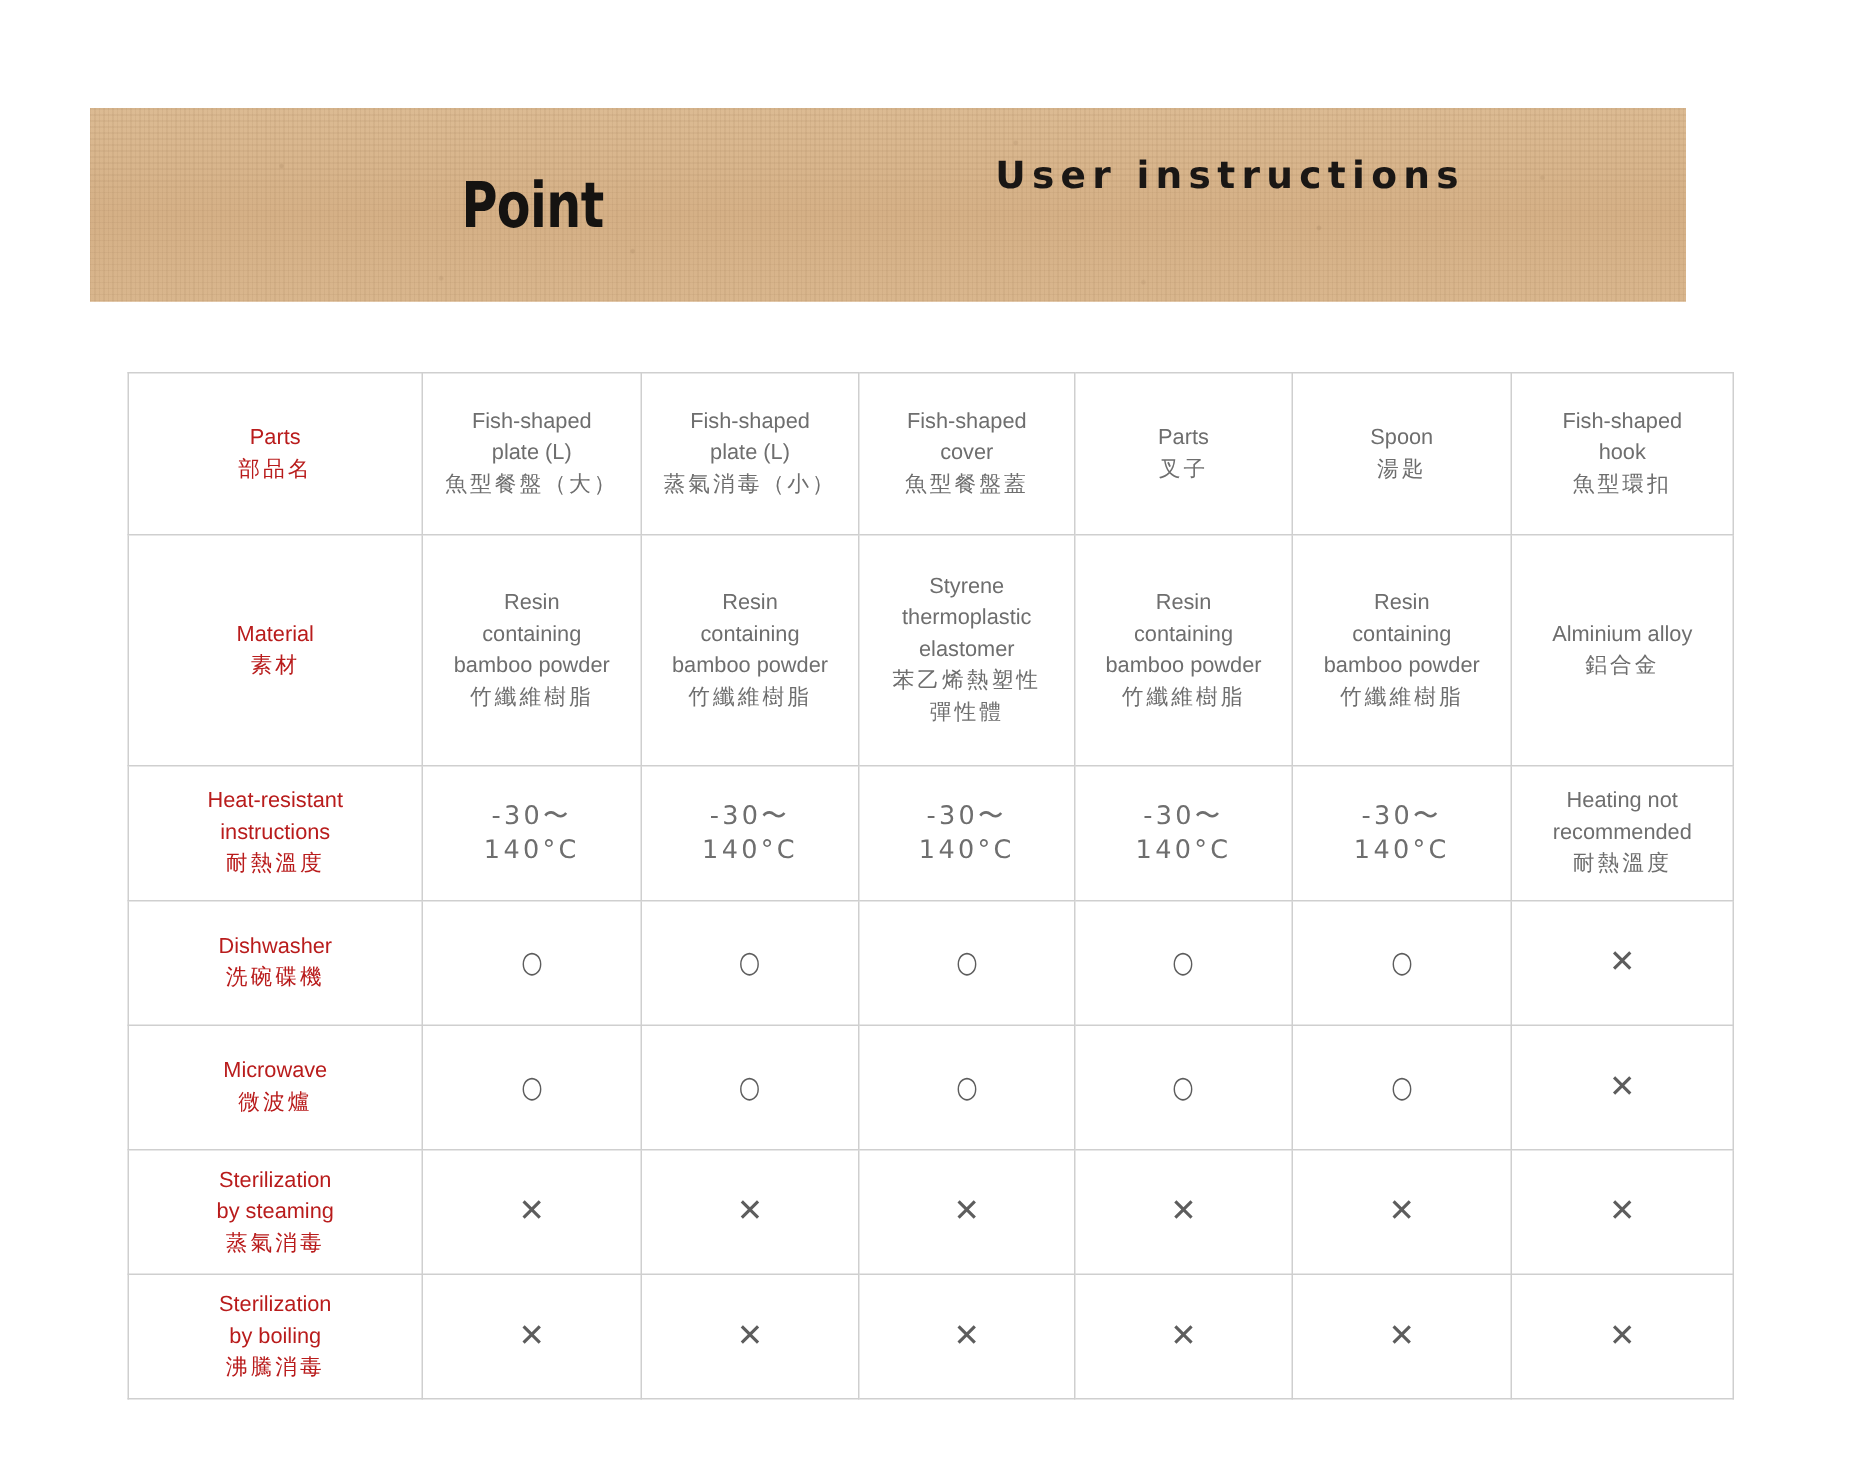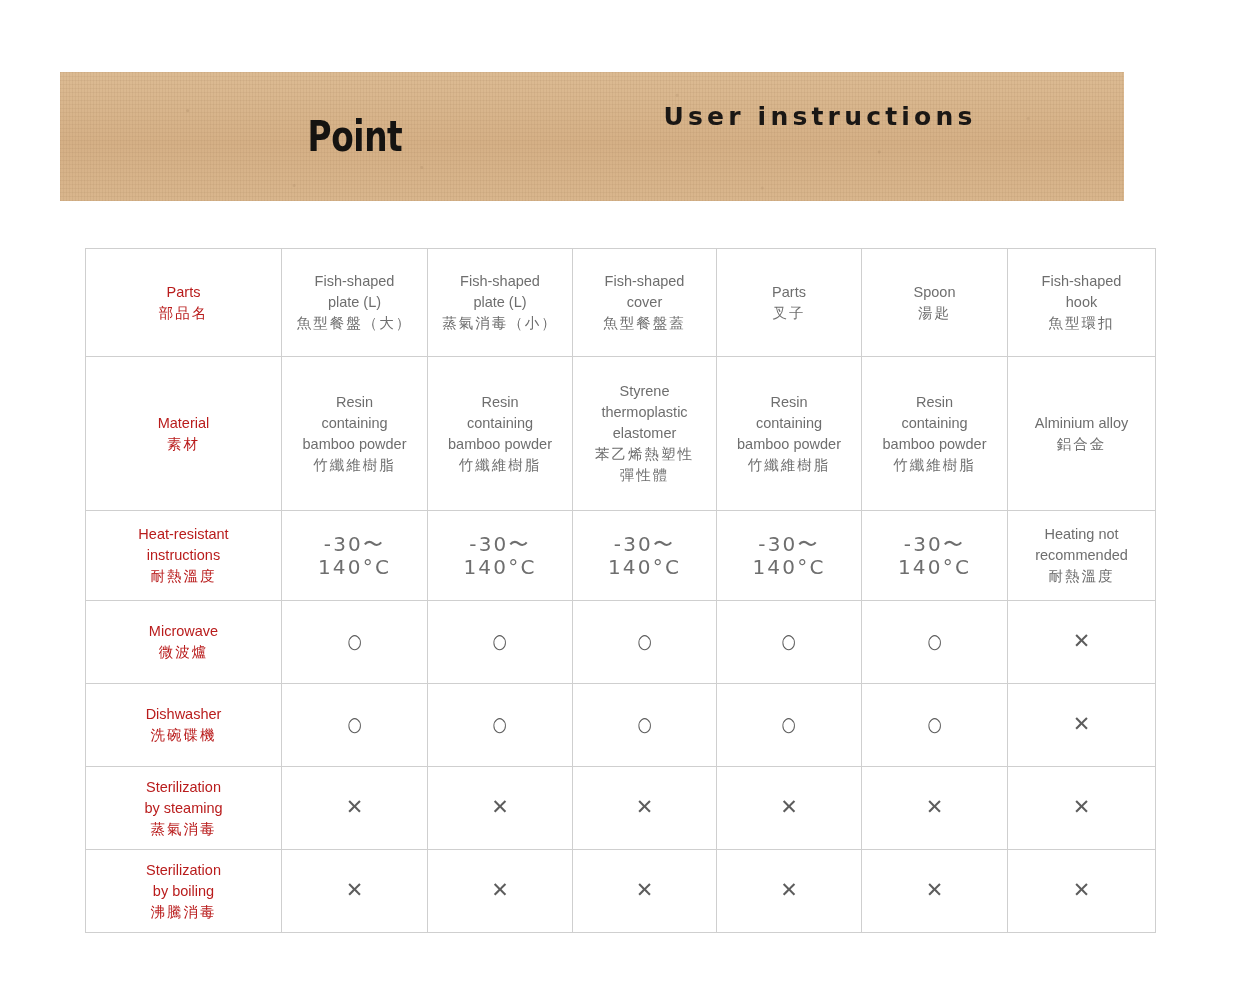--- a/index.html
+++ b/index.html
@@ -104,21 +104,21 @@
     color: #b91c1c;
   }
   .cjk {
     letter-spacing: 2px;
     font-family: "DejaVu Sans", sans-serif;
     font-size: 14.5px;
   }
   .temp {
     letter-spacing: 2.2px;
     font-family: "DejaVu Sans", sans-serif;
-    font-size: 20px;
+    font-size: 17px;
     line-height: 23px;
   }
   .mark {
     font-size: 20px;
     line-height: 22px;
     color: #5d5d5d;
     font-family: "DejaVu Sans", sans-serif;
     display: inline-block;
     transform: scaleX(0.82);
   }
@@ -267,35 +267,35 @@
       </td>
       <td>
         <div>Heating not</div>
         <div>recommended</div>
         <div class="cjk">耐熱溫度</div>
       </td>
     </tr>
 
     <tr class="r-mark">
       <td class="rowlabel">
+        <div>Dishwasher</div>
+        <div class="cjk">洗碗碟機</div>
+      </td>
+      <td><span class="mark">○</span></td>
+      <td><span class="mark">○</span></td>
+      <td><span class="mark">○</span></td>
+      <td><span class="mark">○</span></td>
+      <td><span class="mark">○</span></td>
+      <td><span class="mark mark-x">✕</span></td>
+    </tr>
+
+    <tr class="r-mark">
+      <td class="rowlabel">
         <div>Microwave</div>
         <div class="cjk">微波爐</div>
-      </td>
-      <td><span class="mark">○</span></td>
-      <td><span class="mark">○</span></td>
-      <td><span class="mark">○</span></td>
-      <td><span class="mark">○</span></td>
-      <td><span class="mark">○</span></td>
-      <td><span class="mark mark-x">✕</span></td>
-    </tr>
-
-    <tr class="r-mark">
-      <td class="rowlabel">
-        <div>Dishwasher</div>
-        <div class="cjk">洗碗碟機</div>
       </td>
       <td><span class="mark">○</span></td>
       <td><span class="mark">○</span></td>
       <td><span class="mark">○</span></td>
       <td><span class="mark">○</span></td>
       <td><span class="mark">○</span></td>
       <td><span class="mark mark-x">✕</span></td>
     </tr>
 
     <tr class="r-mark">

